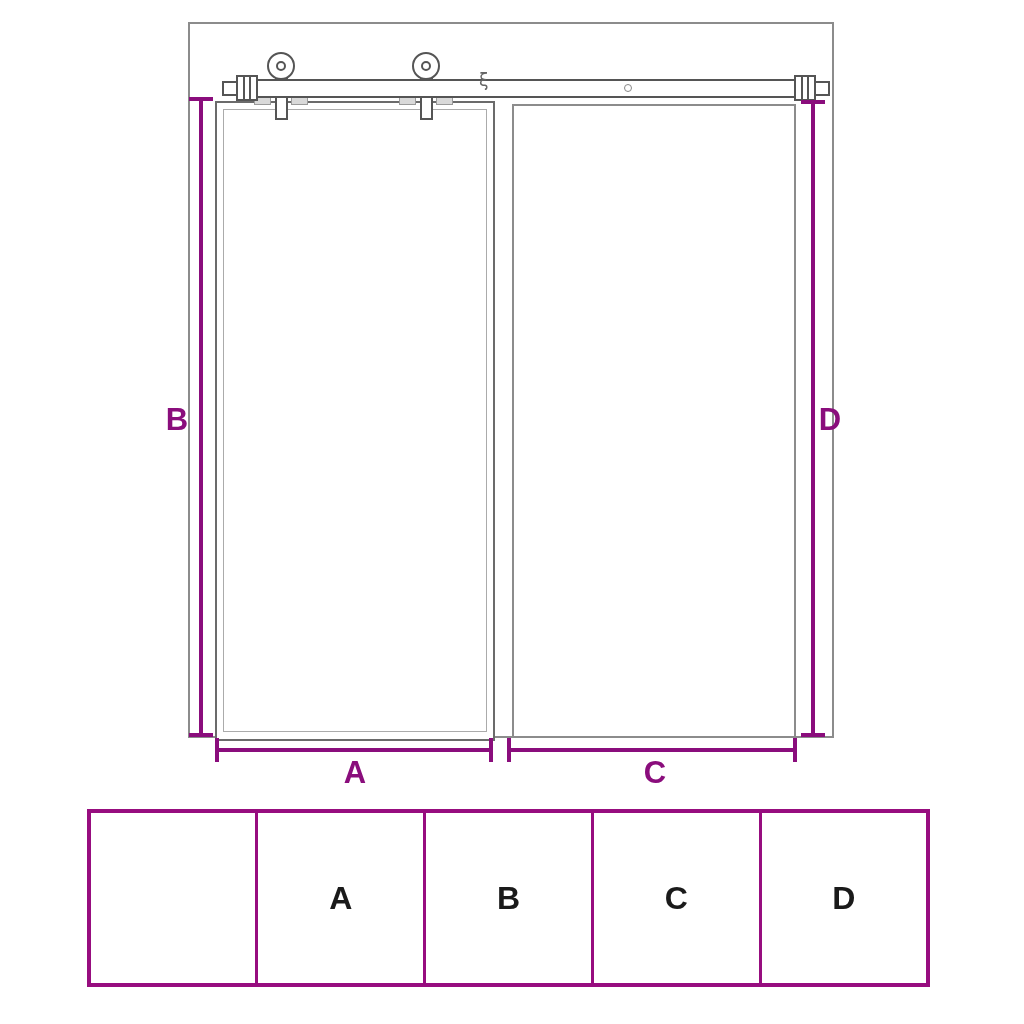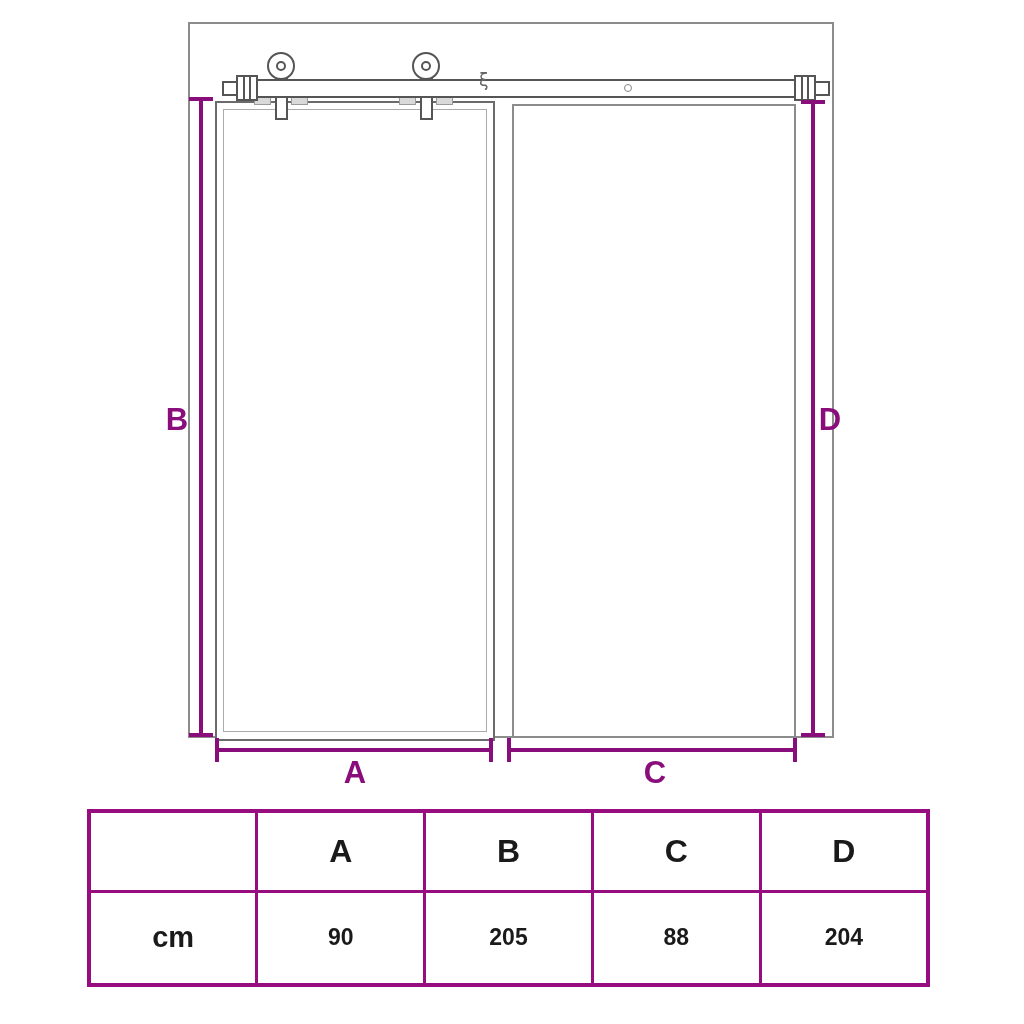--- a/index.html
+++ b/index.html
@@ -105,23 +105,16 @@
 
   <table class="abs size-table" style="left:87px;top:809px;">
     <tbody>
         <tr class="row-header">
       <td></td>
       <td>A</td>
       <td>B</td>
       <td>C</td>
       <td>D</td>
     </tr>
-    <tr class="row-cm">
-      <td class="unit-cell">cm</td>
-      <td class="value-cell">90</td>
-      <td class="value-cell">205</td>
-      <td class="value-cell">88</td>
-      <td class="value-cell">204</td>
-    </tr>
   </tbody>
     </table>
 
 </div>
 
 </body></html>

